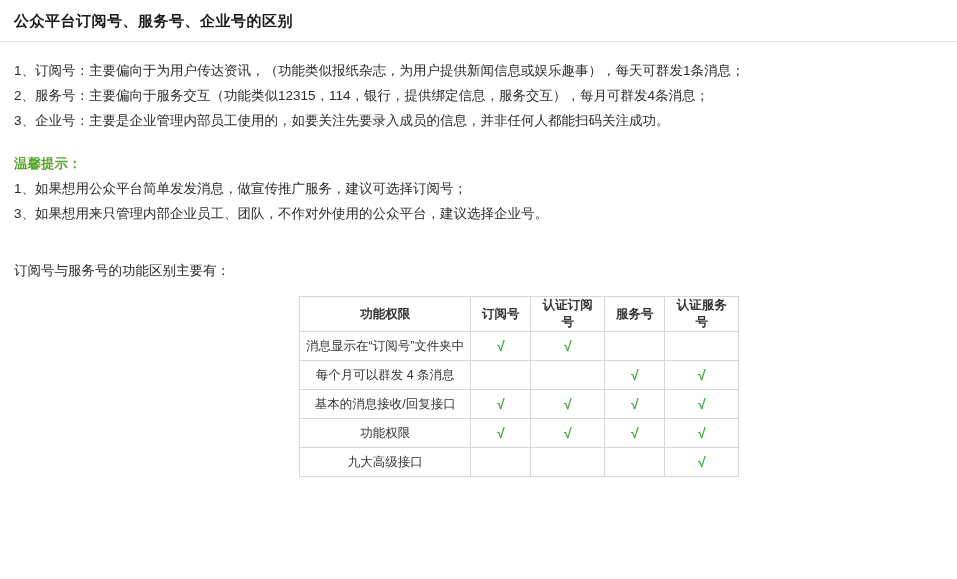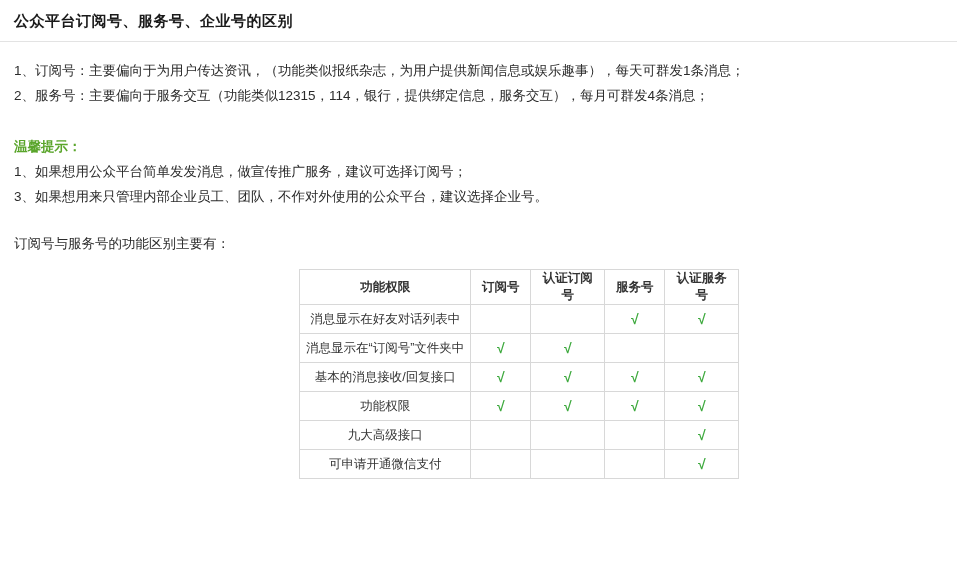--- a/index.html
+++ b/index.html
@@ -39,27 +39,27 @@
     font-size: 13.5px;
     line-height: 25px;
     color: #2b2b2b;
     white-space: nowrap;
   }
   .tip-head {
     color: #5aa52b;
     font-size: 13.5px;
     font-weight: bold;
     line-height: 25px;
-    margin-top: 26px;
+    margin-top: 18px;
   }
   .lead {
     font-size: 13.5px;
     line-height: 25px;
     color: #2b2b2b;
-    margin-top: 22px;
+    margin-top: 32px;
   }
   .table-wrap {
     margin-top: 13px;
     padding-left: 285px;
   }
   table.matrix {
     border-collapse: collapse;
     table-layout: fixed;
   }
   table.matrix th, table.matrix td {
@@ -96,20 +96,21 @@
 <div class="page">
 
   <div class="title-bar">
     <div class="title">公众平台订阅号、服务号、企业号的区别</div>
   </div>
 
   <div class="content">
 
     <div class="para">1、订阅号：主要偏向于为用户传达资讯，（功能类似报纸杂志，为用户提供新闻信息或娱乐趣事），每天可群发1条消息；</div>
     <div class="para">2、服务号：主要偏向于服务交互（功能类似12315，114，银行，提供绑定信息，服务交互），每月可群发4条消息；</div>
+    <div class="para">3、企业号：主要是企业管理内部员工使用的，如要关注先要录入成员的信息，并非任何人都能扫码关注成功。</div>
 
     <div class="tip-head">温馨提示：</div>
 
     <div class="para">1、如果想用公众平台简单发发消息，做宣传推广服务，建议可选择订阅号；</div>
     <div class="para">3、如果想用来只管理内部企业员工、团队，不作对外使用的公众平台，建议选择企业号。</div>
 
     <div class="lead">订阅号与服务号的功能区别主要有：</div>
 
     <div class="table-wrap">
       <table class="matrix">
@@ -124,32 +125,32 @@
           <tr>
             <th>功能权限</th>
             <th>订阅号</th>
             <th>认证订阅号</th>
             <th>服务号</th>
             <th>认证服务号</th>
           </tr>
         </thead>
         <tbody>
           <tr>
-            <td class="feature">消息显示在好友对话列表中</td>
-            <td><span class="check"></span></td>
-            <td><span class="check"></span></td>
-            <td><span class="check">√</span></td>
-            <td><span class="check">√</span></td>
-          </tr>
-          <tr>
             <td class="feature">消息显示在“订阅号”文件夹中</td>
             <td><span class="check">√</span></td>
             <td><span class="check">√</span></td>
             <td><span class="check"></span></td>
             <td><span class="check"></span></td>
+          </tr>
+          <tr>
+            <td class="feature">每个月可以群发 4 条消息</td>
+            <td><span class="check"></span></td>
+            <td><span class="check"></span></td>
+            <td><span class="check">√</span></td>
+            <td><span class="check">√</span></td>
           </tr>
           <tr>
             <td class="feature">基本的消息接收/回复接口</td>
             <td><span class="check">√</span></td>
             <td><span class="check">√</span></td>
             <td><span class="check">√</span></td>
             <td><span class="check">√</span></td>
           </tr>
           <tr>
             <td class="feature">功能权限</td>
@@ -158,25 +159,18 @@
             <td><span class="check">√</span></td>
             <td><span class="check">√</span></td>
           </tr>
           <tr>
             <td class="feature">九大高级接口</td>
             <td><span class="check"></span></td>
             <td><span class="check"></span></td>
             <td><span class="check"></span></td>
             <td><span class="check">√</span></td>
           </tr>
-          <tr>
-            <td class="feature">可申请开通微信支付</td>
-            <td><span class="check"></span></td>
-            <td><span class="check"></span></td>
-            <td><span class="check"></span></td>
-            <td><span class="check">√</span></td>
-          </tr>
         </tbody>
       </table>
     </div>
 
   </div>
 </div>
 
 </body></html>

